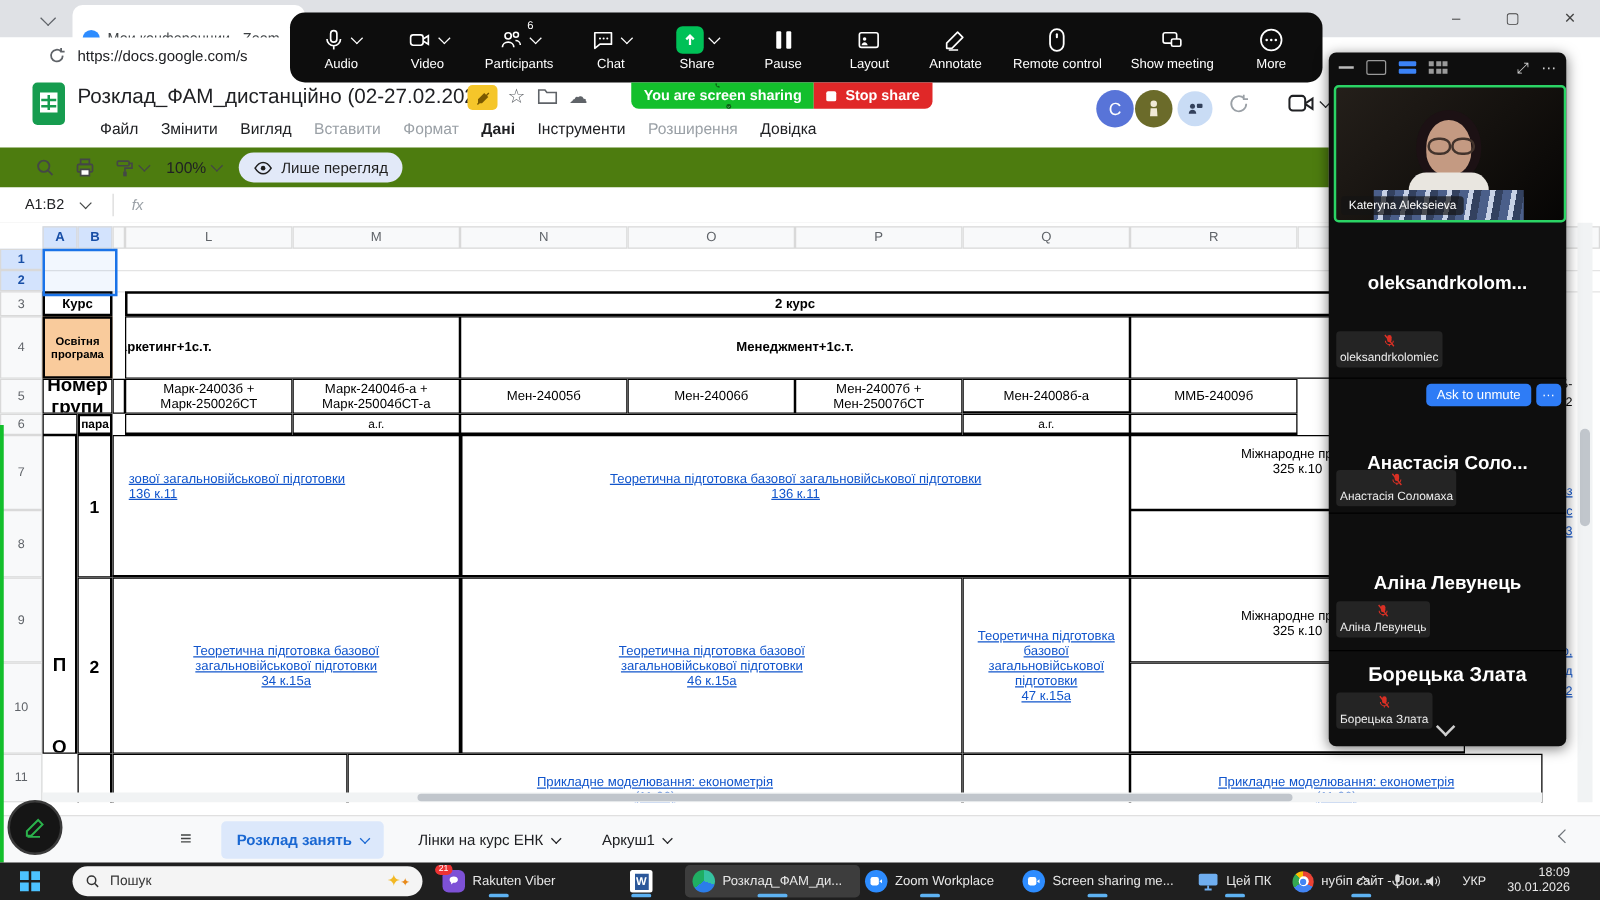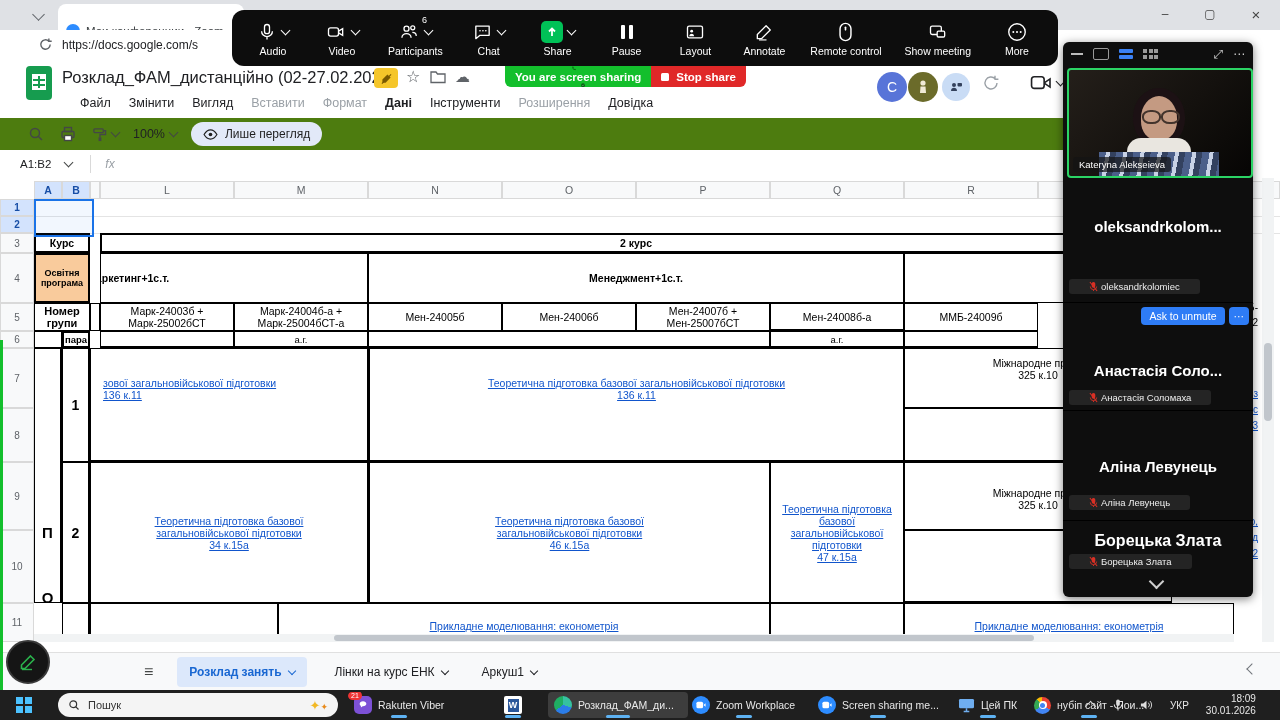--- a/index.html
+++ b/index.html
@@ -47,21 +47,21 @@
   .rowhdr.sel{background:#d3e3fd;color:#174ea6;font-weight:bold;}
   .cell{position:absolute;box-sizing:border-box;border:1px solid #000;font-size:10.5px;color:#000;
         display:flex;align-items:center;justify-content:center;text-align:center;overflow:hidden;background:#fff;}
   .link{color:#1155cc;text-decoration:underline;}
   .thin{position:absolute;background:#e4e4e4;}
   
   .panel{left:1063px;top:42px;width:190px;height:555px;background:#0e0e0e;border-radius:6px;z-index:50;overflow:hidden;box-shadow:0 2px 10px rgba(0,0,0,.5);}
   .pctrl{height:24px;display:flex;align-items:center;padding:0 8px;gap:10px;}
   .bigname{color:#ffffff;font-weight:bold;font-size:15px;text-align:center;}
   .chipname{position:absolute;left:6px;display:flex;align-items:center;background:rgba(40,40,40,.85);
-            border-radius:3px;color:#eee;font-size:9.5px;padding:2px 20px;gap:3px;}
+            border-radius:3px;color:#eee;font-size:9.5px;padding:2px 3px;gap:3px;flex-direction:column;}
   .askbtn{background:#2e7cf6;color:#fff;font-size:10.5px;border-radius:4px;padding:3px 8px;}
   
   .tabbar{left:0;top:652px;width:1280px;height:38px;background:#f8f9fa;border-top:1px solid #e0e0e0;display:flex;align-items:center;}
   .sheettab{font-size:12px;color:#202124;display:flex;align-items:center;padding:0 12px;height:30px;}
   .sheettab.active{background:#dce8fb;color:#1967d2;font-weight:bold;border-radius:4px;}
   .dchv{display:inline-block;width:5px;height:5px;border-right:1.4px solid currentColor;border-bottom:1.4px solid currentColor;transform:rotate(45deg);margin-left:7px;margin-bottom:2px;}
   
   .taskbar{left:0;top:690px;width:1280px;height:30px;background:#1f1f1f;display:flex;align-items:center;z-index:60;}
   .tbapp{position:absolute;height:26px;top:2px;display:flex;align-items:center;gap:6px;color:#e8e8e8;font-size:10.5px;
          padding:0 6px;border-radius:4px;white-space:nowrap;overflow:hidden;}
@@ -376,21 +376,21 @@
     <div class="cell" style="left:34px;top:55px;width:56px;height:20px;font-weight:bold;border-width:2px;">Курс</div>
     <div class="cell" style="left:100px;top:55px;width:1072px;height:20px;font-weight:bold;border-width:2px;">2 курс</div>
 
     <div class="cell" style="left:34px;top:75px;width:56px;height:50px;background:#f9cb9c;font-weight:bold;font-size:9px;border-width:2px;">Освітня програма</div>
     <div class="cell" style="left:100px;top:75px;width:268px;height:50px;font-weight:bold;justify-content:flex-start;">
         <span style="margin-left:-14px;white-space:nowrap;">Маркетинг+1с.т.</span>
       </div>
     <div class="cell" style="left:368px;top:75px;width:536px;height:50px;font-weight:bold;">Менеджмент+1с.т.</div>
     <div class="cell" style="left:904px;top:75px;width:268px;height:50px;"></div>
 
-    <div class="cell" style="left:34px;top:125px;width:56px;height:28px;font-weight:bold;font-size:11px;">Номер групи</div>
+    <div class="cell" style="left:34px;top:125px;width:56px;height:28px;font-weight:bold;font-size:15px;">Номер групи</div>
     <div class="cell" style="left:90px;top:125px;width:10px;height:28px;"></div>
     <div class="cell" style="left:100px;top:125px;width:134px;height:28px;">
         <span style="width:100px;">Марк-24003б + Марк-25002бСТ</span>
       </div>
     <div class="cell" style="left:234px;top:125px;width:134px;height:28px;">
         <span style="width:110px;">Марк-24004б-а + Марк-25004бСТ-а</span>
       </div>
     <div class="cell" style="left:368px;top:125px;width:134px;height:28px;">Мен-24005б</div>
     <div class="cell" style="left:502px;top:125px;width:134px;height:28px;">Мен-24006б</div>
     <div class="cell" style="left:636px;top:125px;width:134px;height:28px;">

